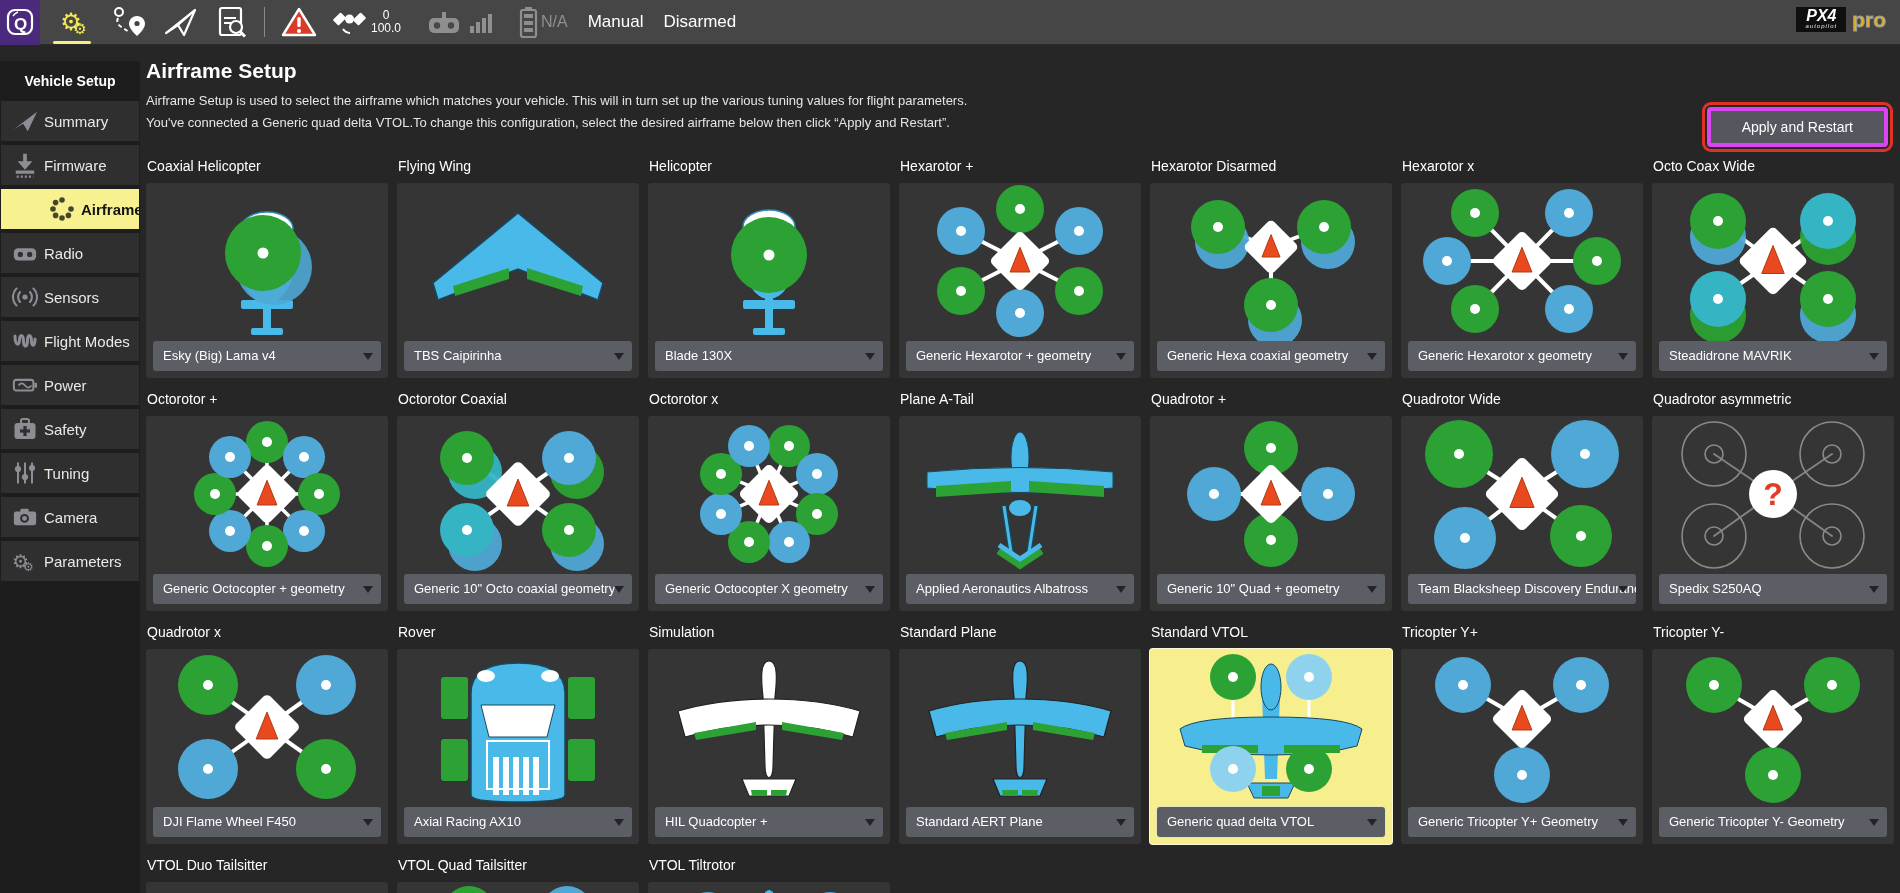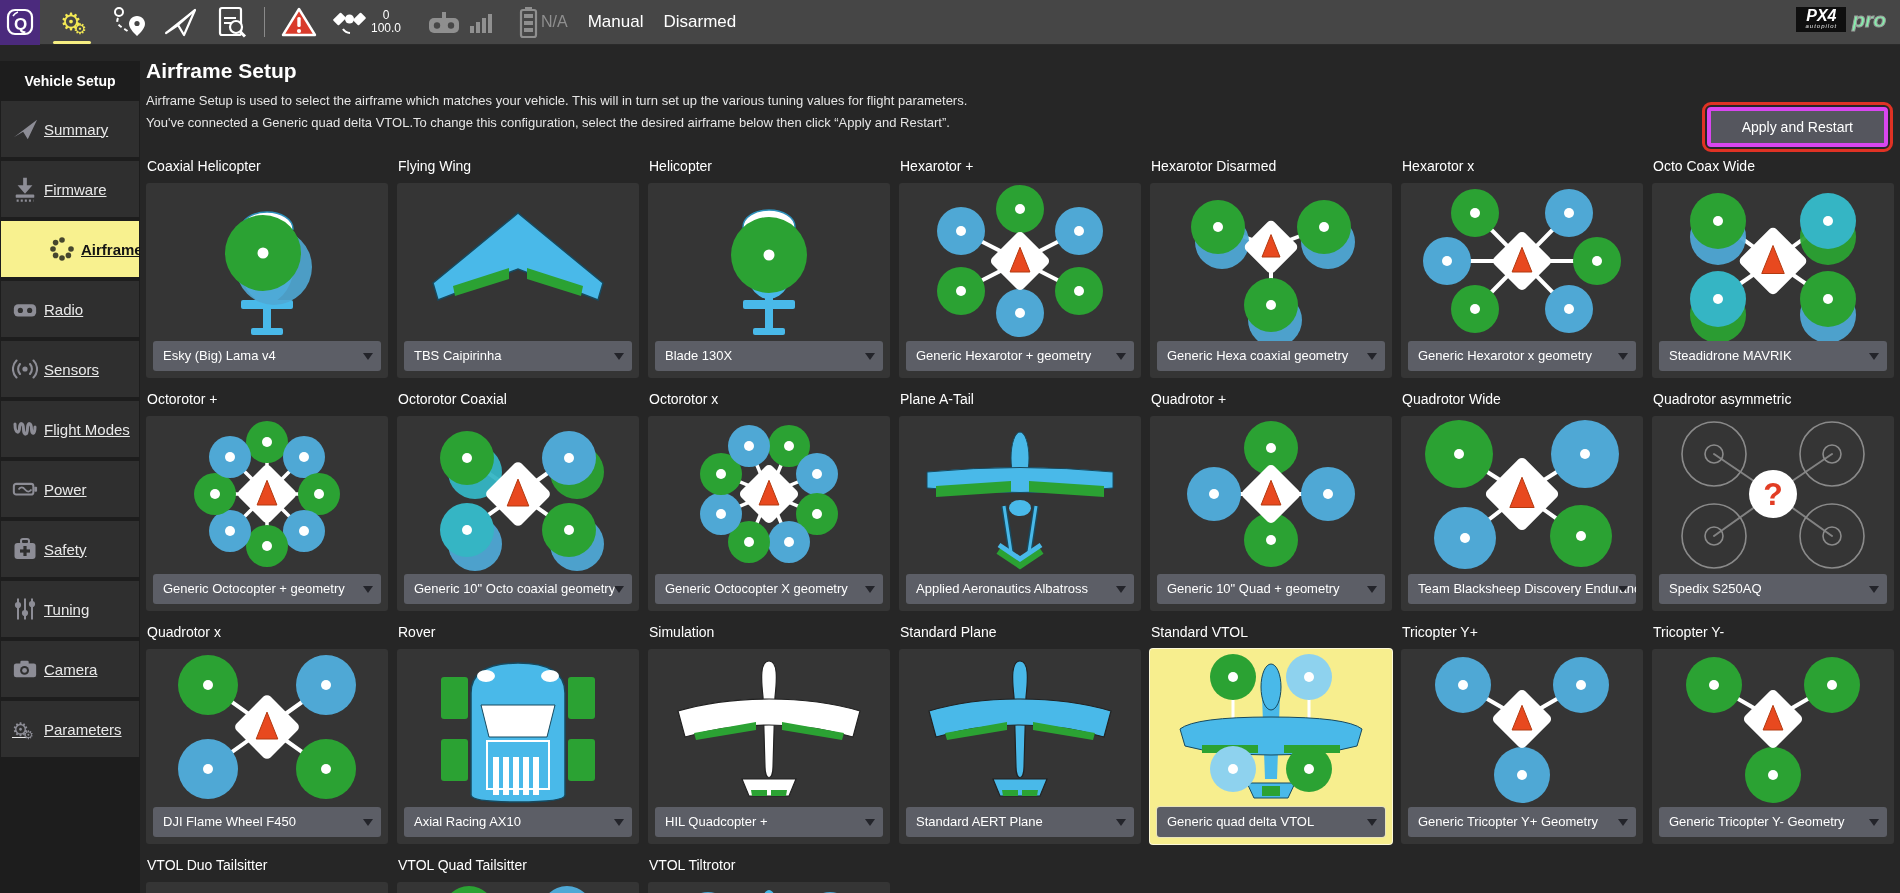--- a/index.html
+++ b/index.html
@@ -22,27 +22,27 @@
   .gearglyph i { font-style:normal; font-size:15px; position:absolute; left:13px; top:11px; }
   .active-underline { position:absolute; left:5px; bottom:1px; width:38px; height:3px; background:#f6ee82; border-radius:2px; }
   .tb-divider { width:1px; height:30px; background:#8a8a8a; margin-left:16px; }
   .gps-nums { display:flex; flex-direction:column; align-items:center; margin-left:4px; color:#fff; font-size:12px; line-height:13px; }
   .tb-text { color:#fff; font-size:17px; margin-left:20px; }
   .batt-label { color:#8f8f8f; font-size:16px; margin-left:2px; }
   .px4-logo { position:absolute; right:14px; top:7px; display:flex; align-items:center; }
   .px4-pill { background:#0f0f0f; border-radius:0; padding:2px 9px 3px 9px; text-align:center; }
   .px4-pill .px4 { color:#fff; font-size:16px; font-weight:bold; font-style:italic; line-height:14px; display:block; }
   .px4-pill .ap  { color:#e9e9e9; font-size:6px; font-style:italic; display:block; letter-spacing:1px; }
-  .px4-pro { color:#86efac; -webkit-text-stroke:1px #9a9a9a; font-size:21px; font-weight:bold; font-style:italic; margin-left:6px; }
+  .px4-pro { color:#eab308; -webkit-text-stroke:1px #9a9a9a; font-size:21px; font-weight:bold; margin-left:6px; }
   
   .sidebar { position:absolute; left:0; top:61px; width:140px; bottom:0; background:#1d1d1d; }
   .sb-title { color:#fff; font-size:14px; font-weight:bold; text-align:center; margin:12px 0 12px 0; }
   .sb-item {
-    height:56px; margin:0 1px 4px 1px; background:#2f2f2f; display:flex; align-items:center;
-    padding-left:11px; color:#e9e9e9; font-size:15px; cursor:pointer;text-decoration:underline;
+    height:40px; margin:0 1px 4px 1px; background:#2f2f2f; display:flex; align-items:center;
+    padding-left:11px; color:#e9e9e9; font-size:15px; cursor:pointer;
   }
   .sb-item .sb-ic { width:32px; min-width:32px; display:flex; align-items:center; color:#8d8d96; }
   .sb-item.selected { background:#f8f18f; color:#141414; font-weight:bold;padding-left:48px; }
   .sb-item.selected .sb-ic { color:#46462e; }
   
   .content { position:absolute; left:140px; top:45px; right:0; bottom:0; background:#262626; padding-left:6px; overflow:hidden; }
   .page-title { color:#fff; font-size:21px; font-weight:bold; margin:14px 0 0 0; }
   .desc { color:#e5e5e5; font-size:13px; margin:10px 0 0 0; }
   .desc.second { margin-top:7px; }
   .apply-wrap { position:absolute; top:57px; right:7px; border:3px solid #e03224; border-radius:9px; padding:2px; }

